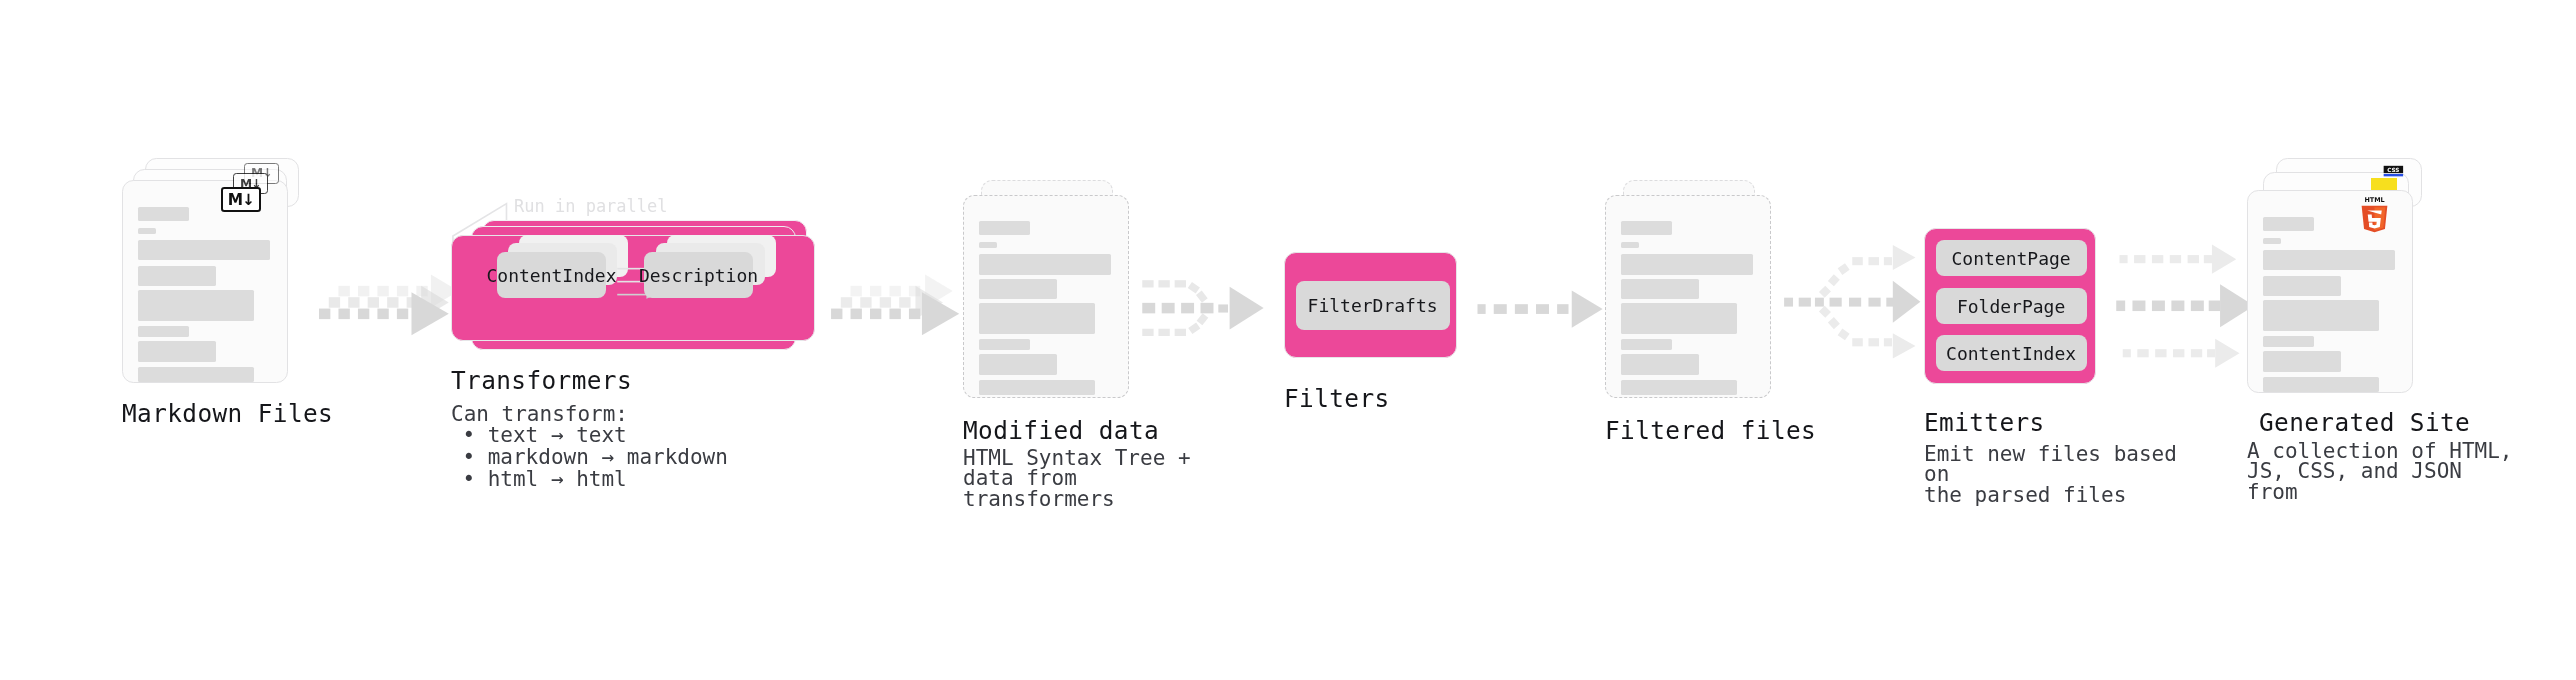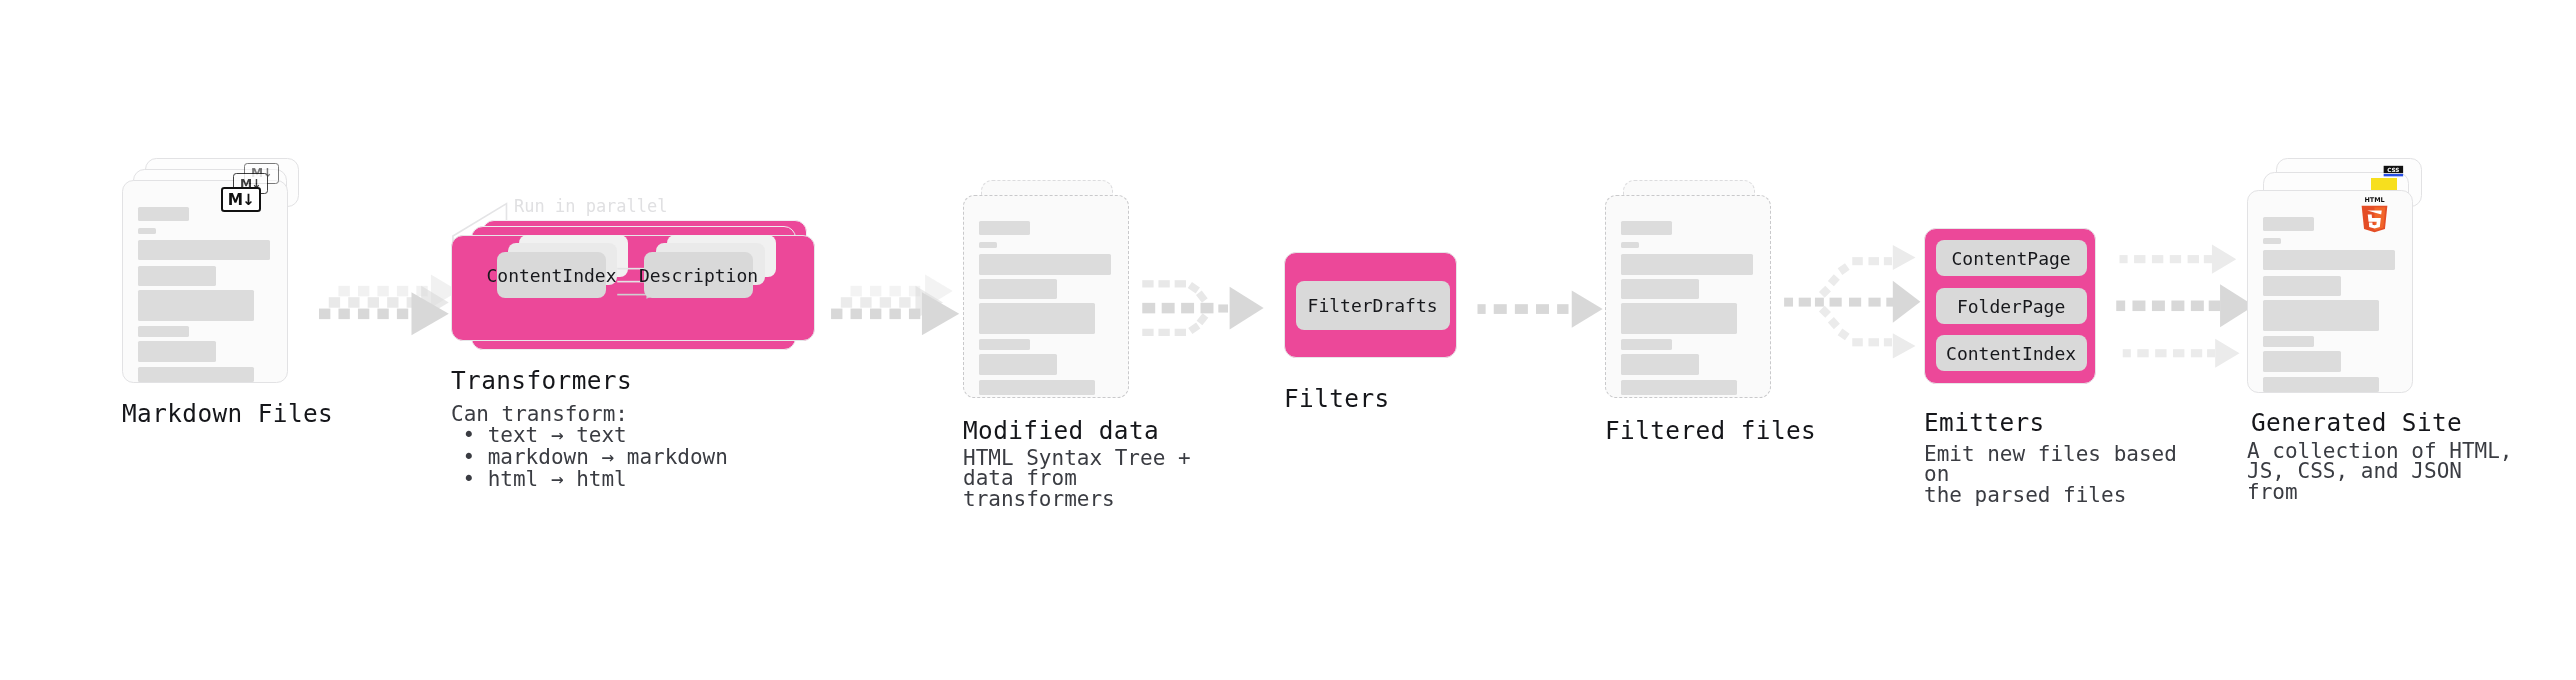--- a/index.html
+++ b/index.html
@@ -376,19 +376,19 @@
       <div class="line" style="left:14.6px;top:186px;width:116px;height:14.6px;"></div>
     </div>
 
     <svg class="arrow-svg" style="left:109px;top:37px;" width="37" height="39" viewBox="0 0 46 48">
       <text x="23" y="9" font-size="8" fill="#111" text-anchor="middle" font-family="DejaVu Sans, sans-serif" font-weight="bold">HTML</text>
       <path d="M7 13 L39 13 L36 42 L23 46 L10 42 Z" fill="#e44d26"></path>
       <path d="M23 15 L36.5 15 L34 40.5 L23 44 Z" fill="#f16529"></path>
       <path d="M14 19 L32 19 L31.3 24 L19.5 24 L19.9 28.5 L30.9 28.5 L29.6 39.5 L23 41.5 L16.4 39.5 L16 34 L20.4 34 L20.6 36.6 L23 37.3 L25.4 36.6 L25.7 33 L15.6 33 L14.6 24 L31.5 24" fill="#fff"></path>
     </svg>
 
-    <div class="stage-title" style="left:4px;top:250px;text-align:right;">Generated Site</div>
+    <div class="stage-title" style="left:12px;top:250px;text-align:right;">Generated Site</div>
     <div class="stage-sub" style="left:0px;top:283px;">A collection of HTML,
 JS, CSS, and JSON from</div>
   </div>
 
 </div>
 
 
 </body></html>

